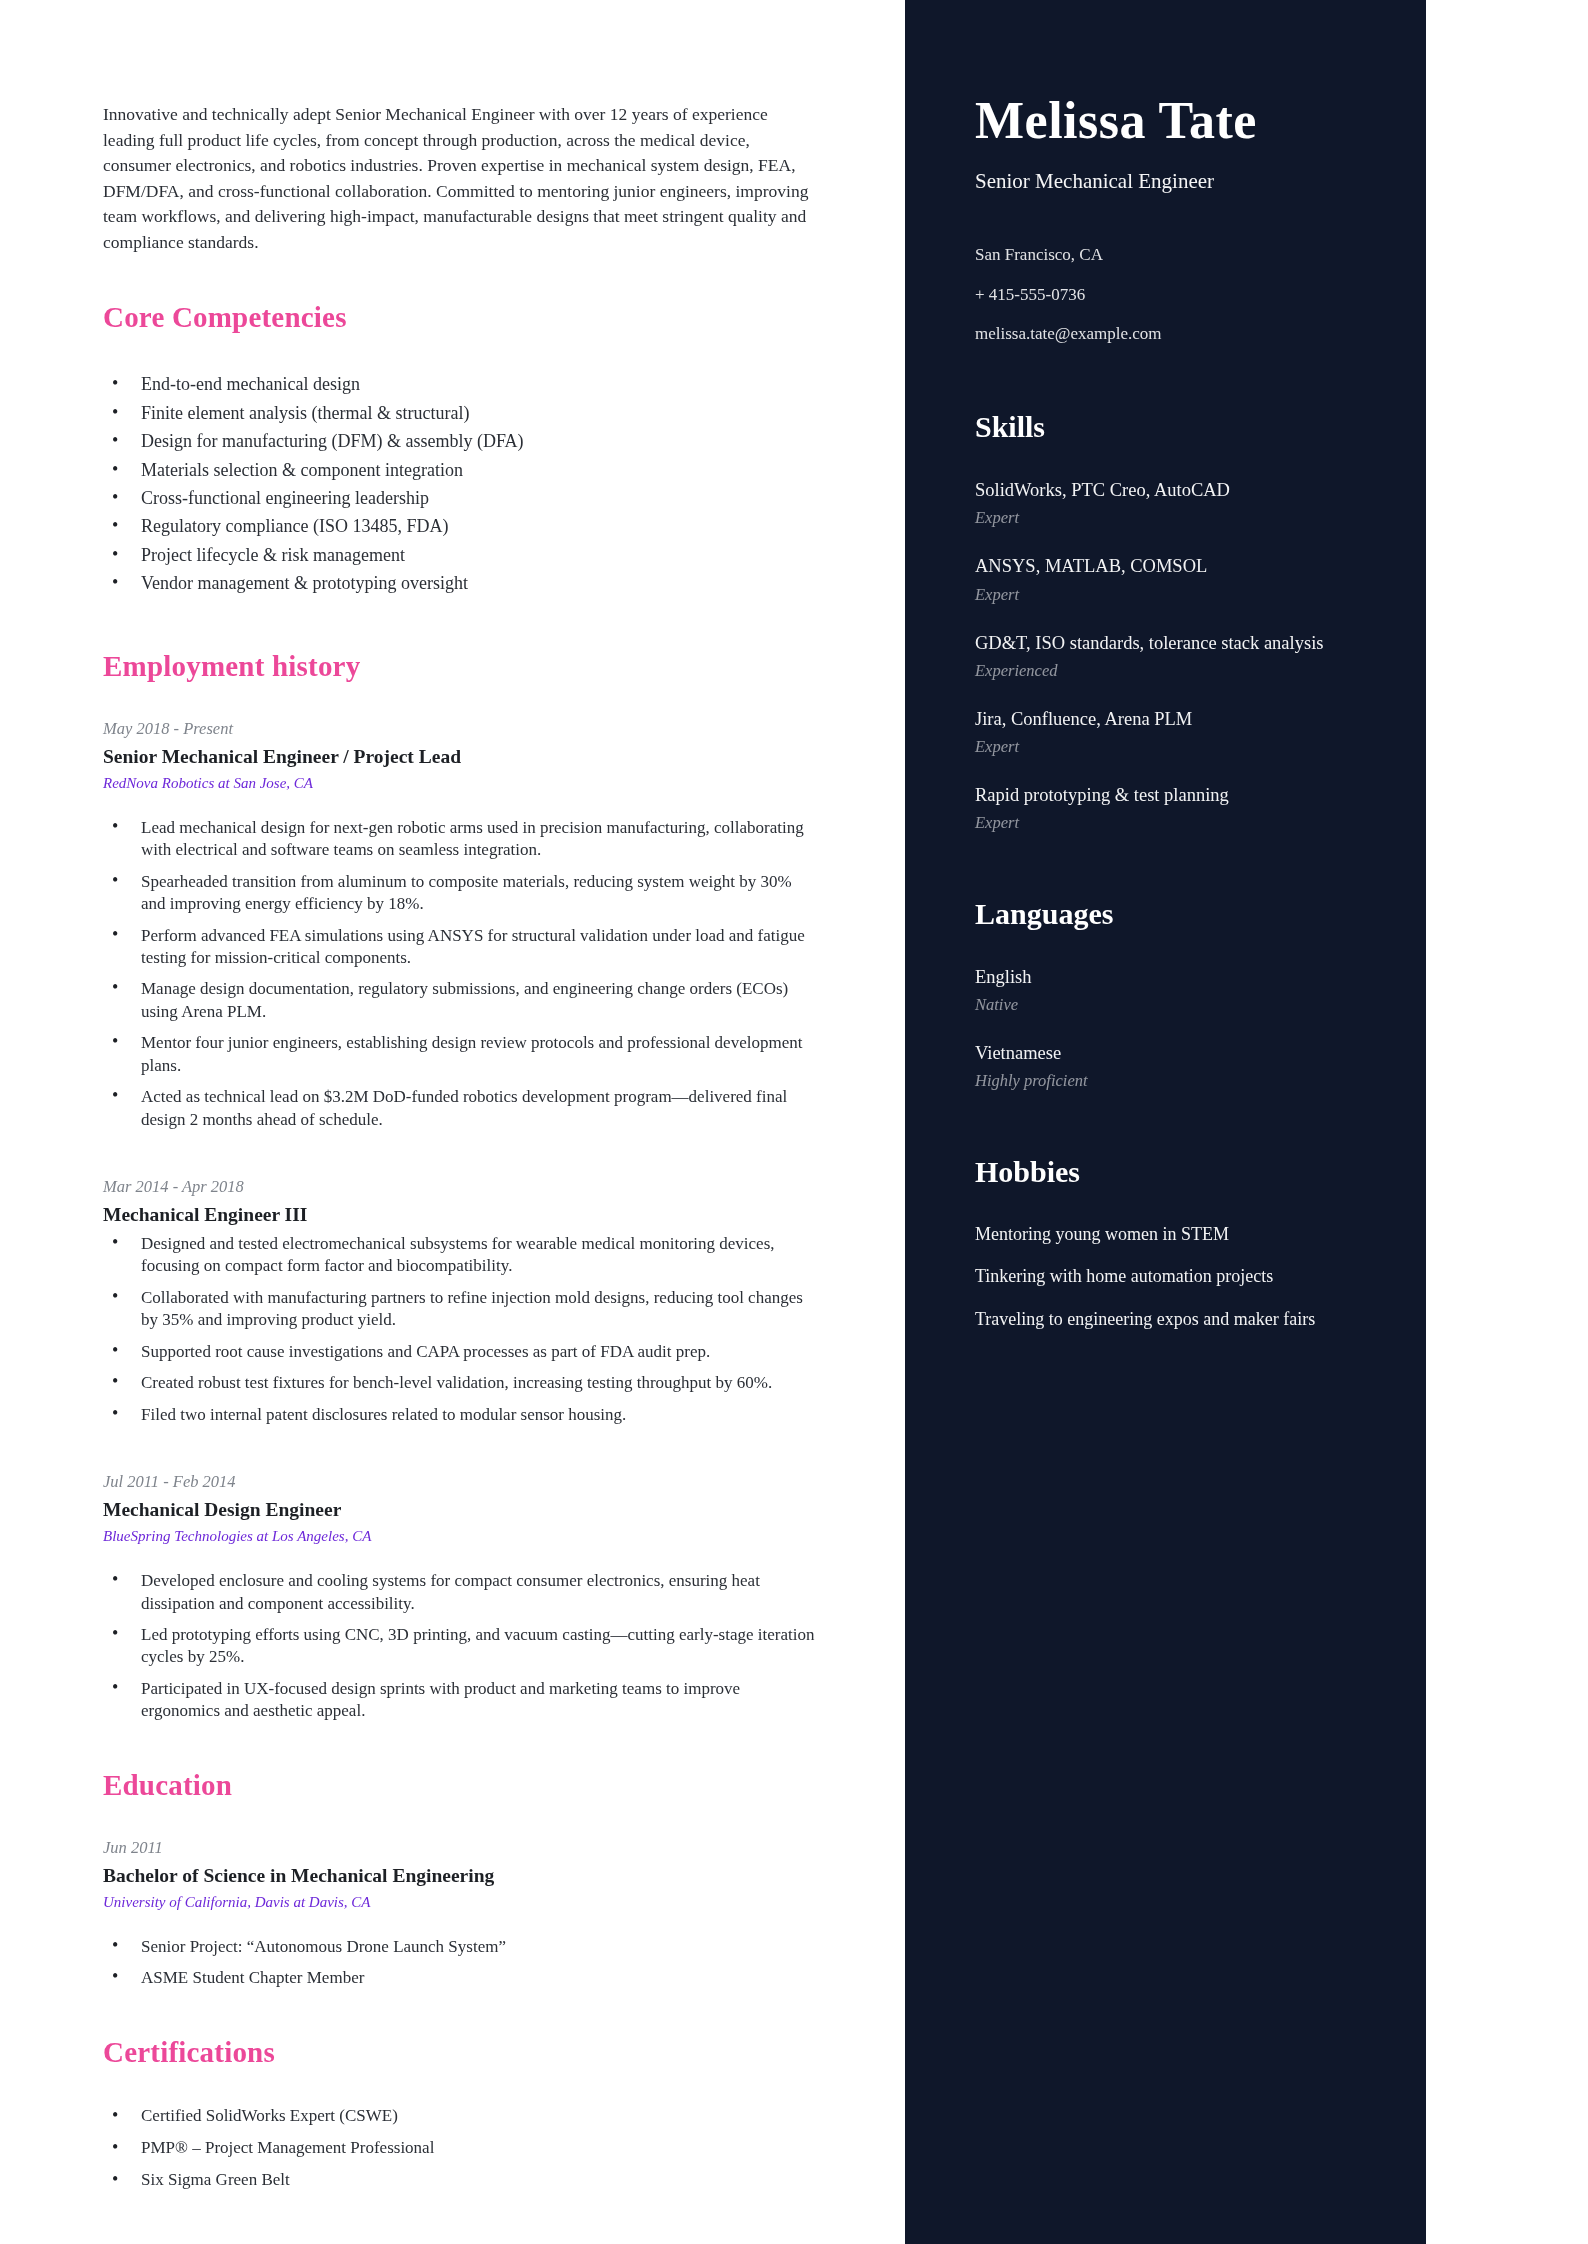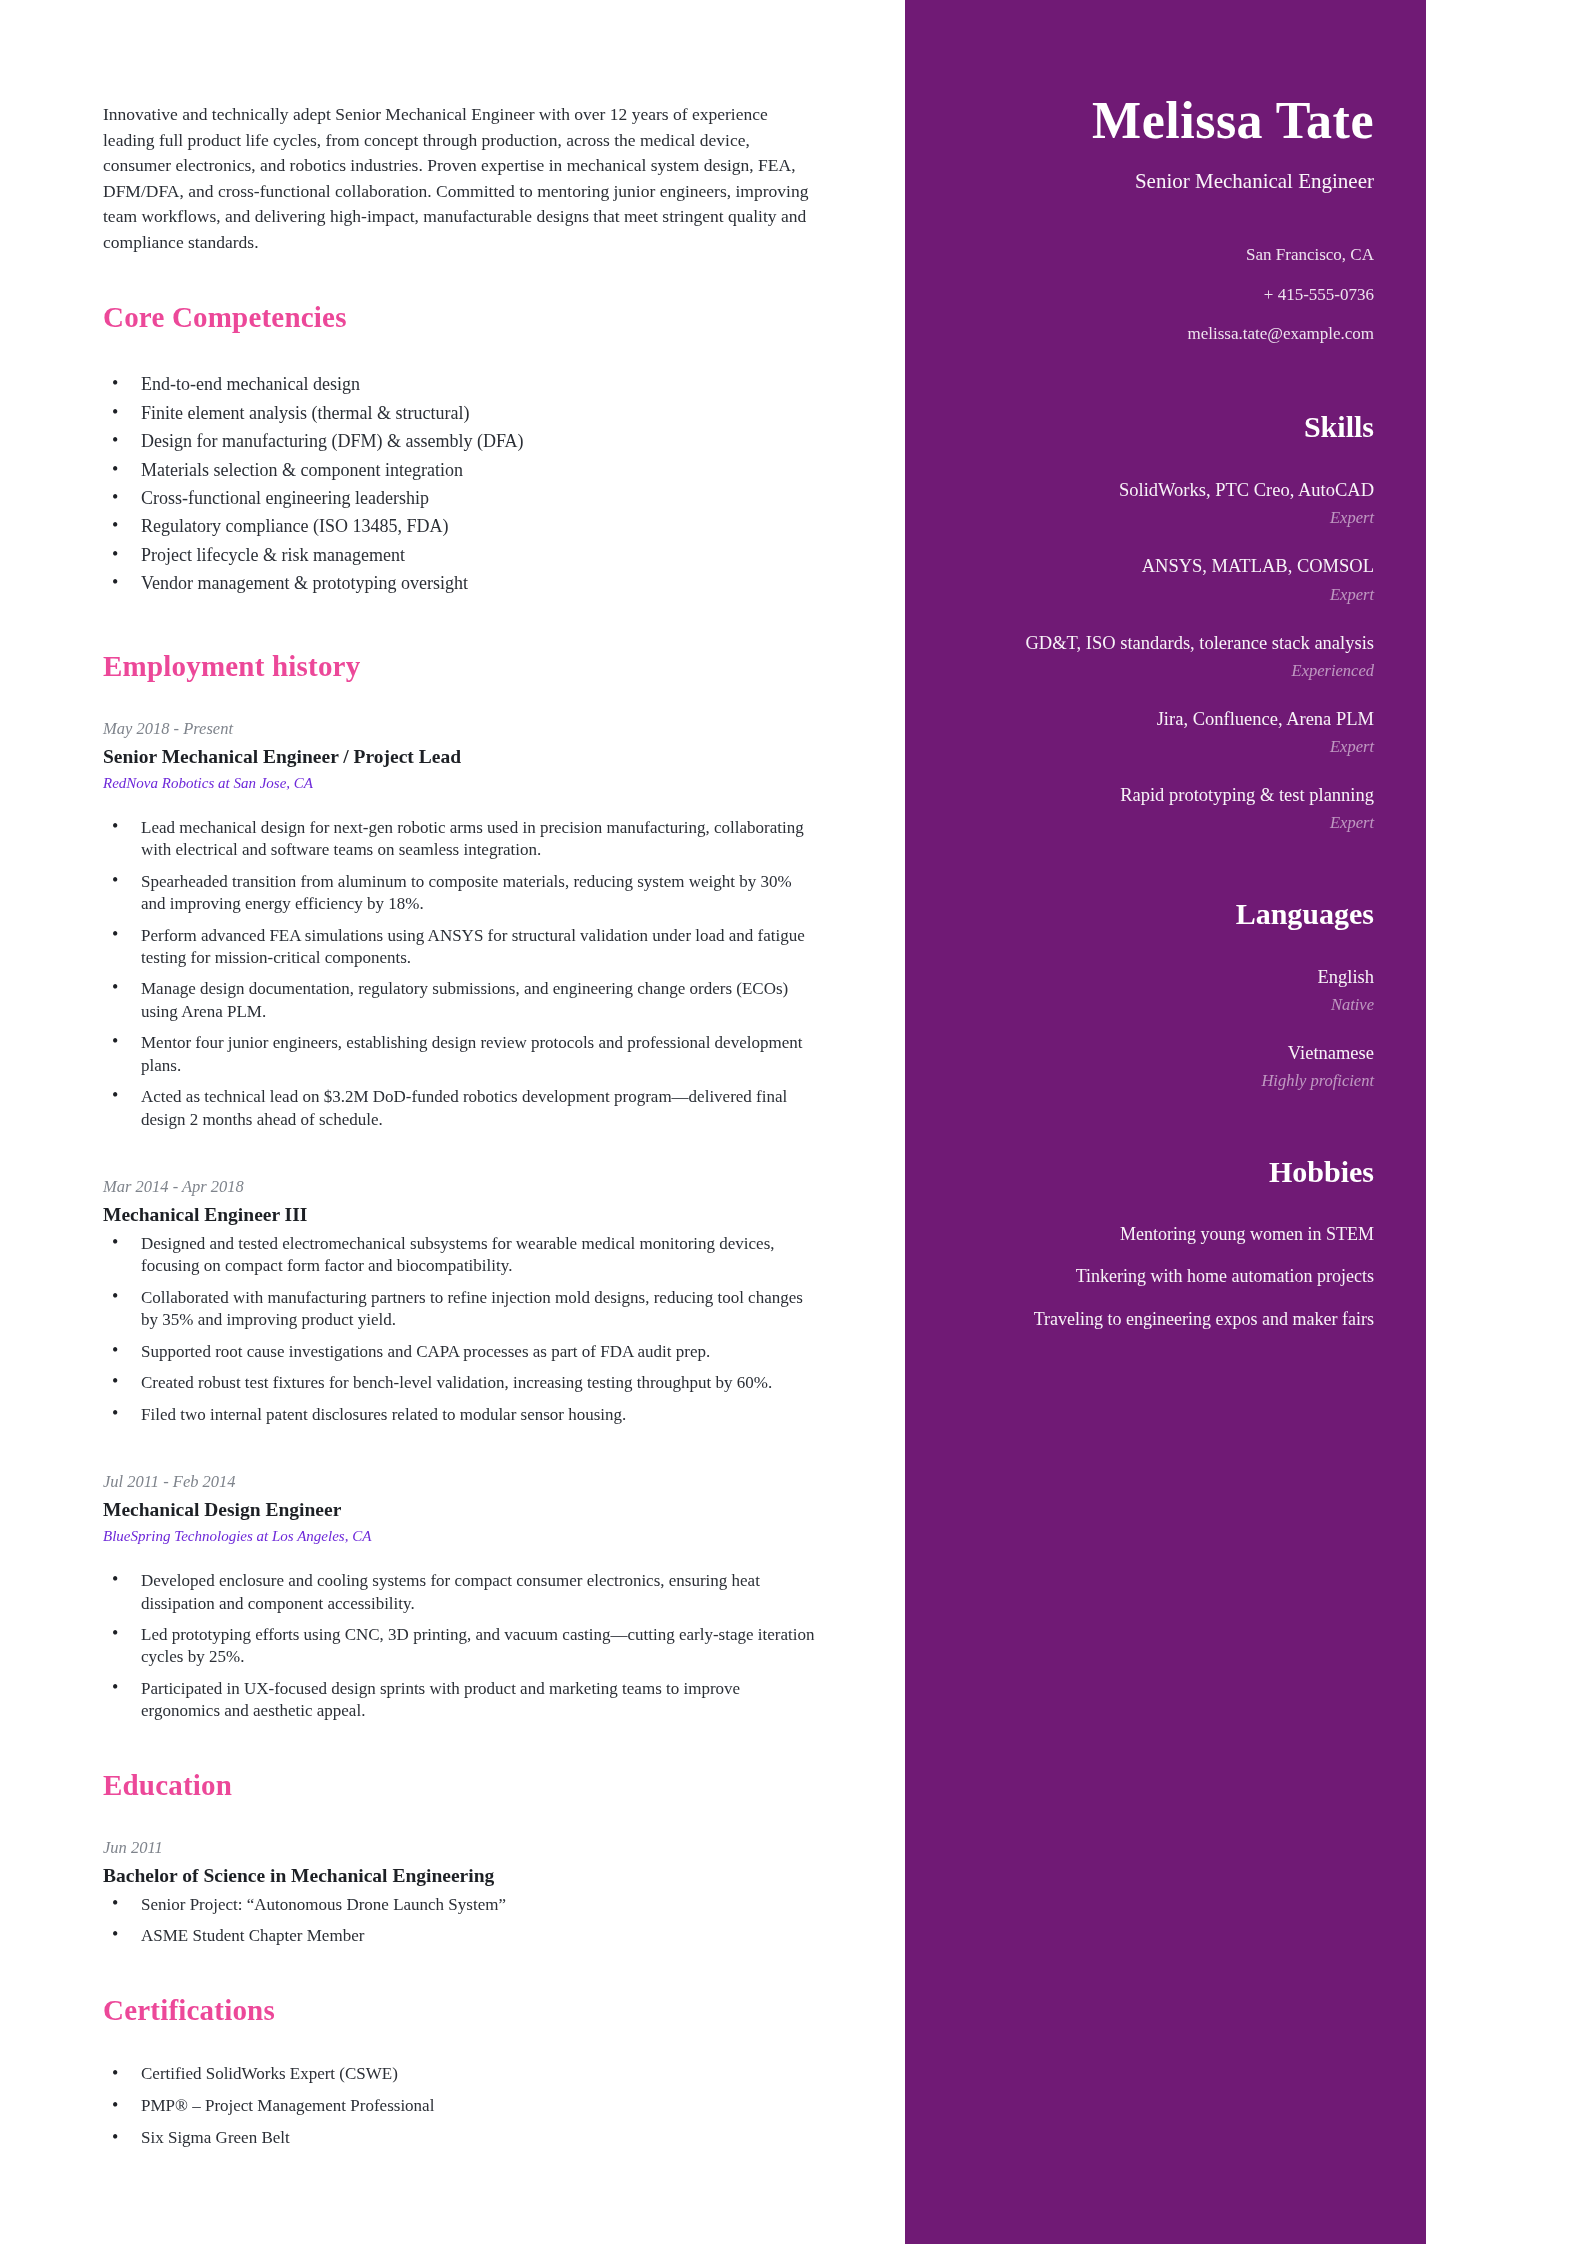--- a/index.html
+++ b/index.html
@@ -116,39 +116,40 @@
           <li>Participated in UX-focused design sprints with product and marketing teams to improve ergonomics and aesthetic appeal.</li>
         </ul>
       </article>
     </section>
 
     <section>
       <h2>Education</h2>
       <article class="job">
         <div class="job-date">Jun 2011</div>
         <h3 class="job-title">Bachelor of Science in Mechanical Engineering</h3>
+        <div class="job-company">University of California, Davis at Davis, CA</div>
         <ul class="dot-list job-list">
           <li>Senior Project: “Autonomous Drone Launch System”</li>
           <li>ASME Student Chapter Member</li>
         </ul>
       </article>
     </section>
 
     <section>
       <h2>Certifications</h2>
       <ul class="dot-list cert-list">
         <li>Certified SolidWorks Expert (CSWE)</li>
         <li>PMP® – Project Management Professional</li>
         <li>Six Sigma Green Belt</li>
       </ul>
     </section>
 
   </main>
 
-  <aside class="sidebar" style="background: #701a75; text-align: right;">
+  <aside class="sidebar" style="background: #0f172a;">
     <h1>Melissa Tate</h1>
     <div class="role">Senior Mechanical Engineer</div>
 
     <div class="contact">
       <div class="contact-line">San Francisco, CA</div>
       <div class="contact-line">+ 415-555-0736</div>
       <div class="contact-line">melissa.tate@example.com</div>
     </div>
 
     <h3 class="side-h">Skills</h3>

